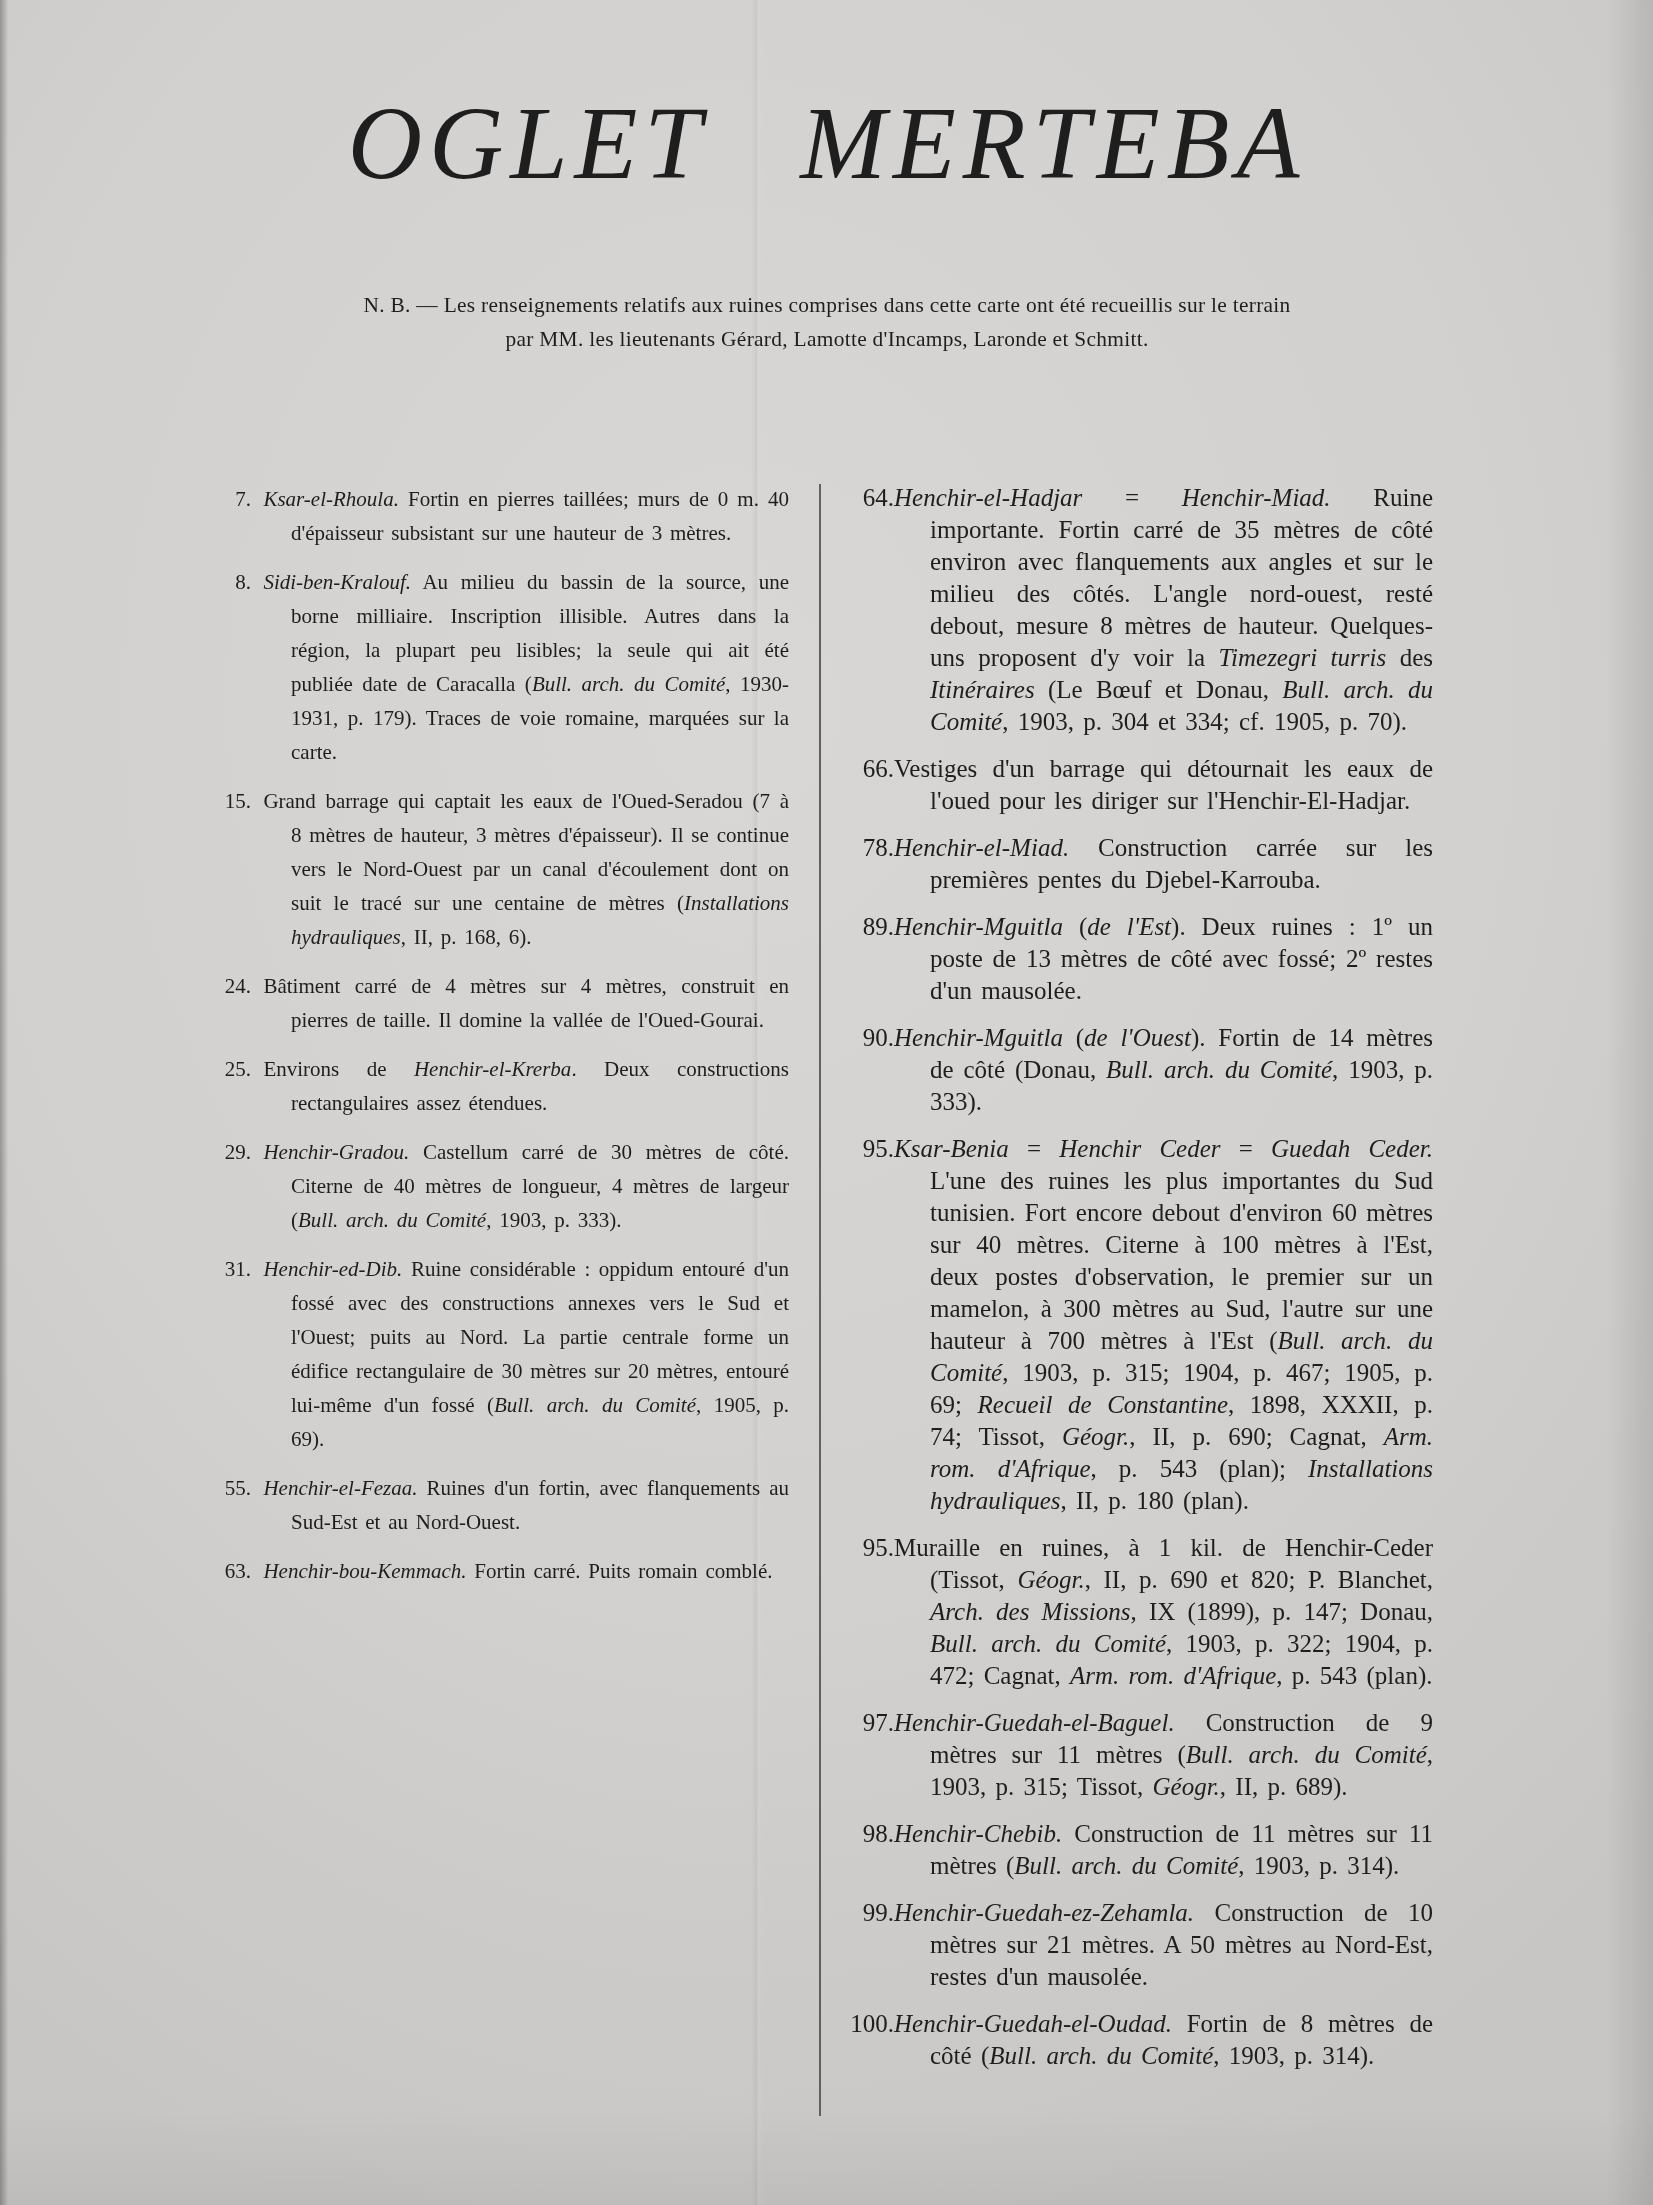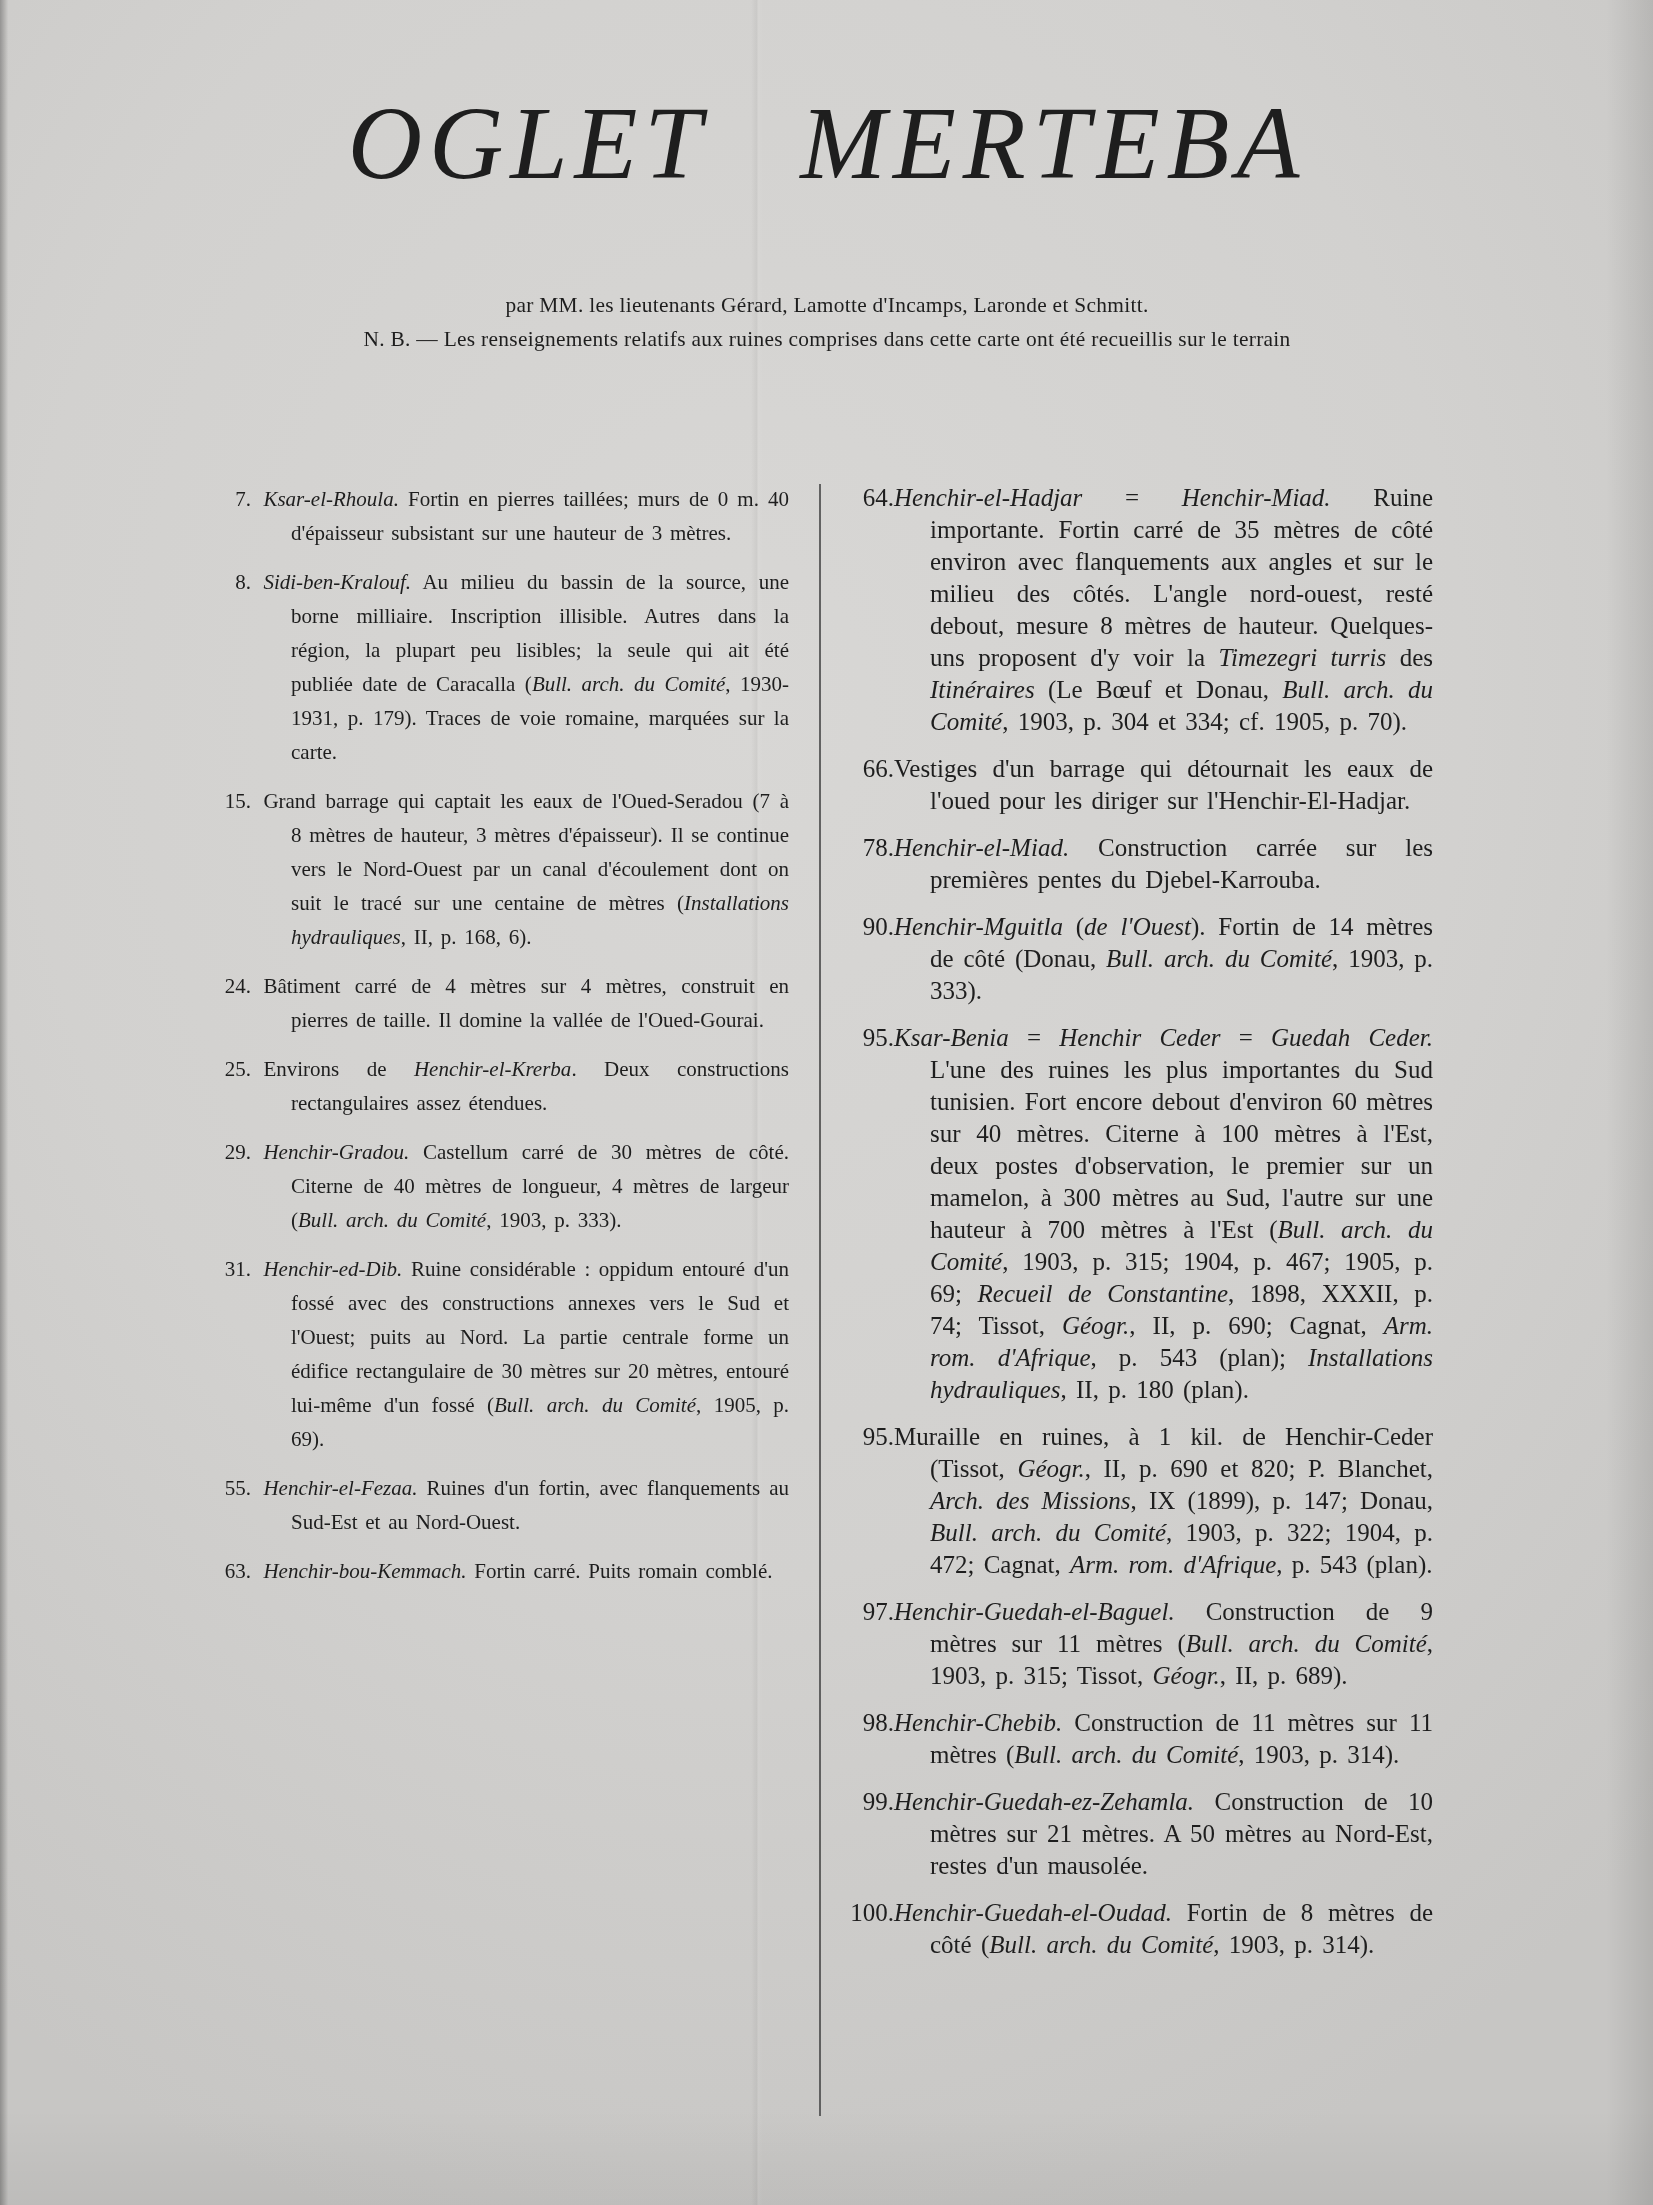--- a/index.html
+++ b/index.html
@@ -54,41 +54,42 @@
 </style>
 <title>OGLET MERTEBA</title></head>
 <body>
 
 <div class="sheet">
   <div class="crease"></div>
 
   <h1 class="title">OGLET MERTEBA</h1>
 
   <div class="note">
+    <div class="note-line">N. B. — Les renseignements relatifs aux ruines comprises dans cette carte ont été recueillis sur le terrain</div>
     <div class="note-line">par MM. les lieutenants Gérard, Lamotte d'Incamps, Laronde et Schmitt.</div>
-    <div class="note-line">N. B. — Les renseignements relatifs aux ruines comprises dans cette carte ont été recueillis sur le terrain</div>
   </div>
 
   <div class="divider"></div>
 
   <div class="col col-left" id="col-left">
       <p class="entry"><span class="num">7.</span><span class="it">Ksar-el-Rhoula.</span><span> Fortin en pierres taillées; murs de 0 m. 40 d'épaisseur subsistant sur une hauteur de 3 mètres.</span></p>
       <p class="entry"><span class="num">8.</span><span class="it">Sidi-ben-Kralouf.</span><span> Au milieu du bassin de la source, une borne milliaire. Inscription illisible. Autres dans la région, la plupart peu lisibles; la seule qui ait été publiée date de Caracalla (</span><span class="it">Bull. arch. du Comité</span><span>, 1930-1931, p. 179). Traces de voie romaine, marquées sur la carte.</span></p>
       <p class="entry"><span class="num">15.</span><span>Grand barrage qui captait les eaux de l'Oued-Seradou (7 à 8 mètres de hauteur, 3 mètres d'épaisseur). Il se continue vers le Nord-Ouest par un canal d'écoulement dont on suit le tracé sur une centaine de mètres (</span><span class="it">Installations hydrauliques</span><span>, II, p. 168, 6).</span></p>
       <p class="entry"><span class="num">24.</span><span>Bâtiment carré de 4 mètres sur 4 mètres, construit en pierres de taille. Il domine la vallée de l'Oued-Gourai.</span></p>
       <p class="entry"><span class="num">25.</span><span>Environs de </span><span class="it">Henchir-el-Krerba</span><span>. Deux constructions rectangulaires assez étendues.</span></p>
       <p class="entry"><span class="num">29.</span><span class="it">Henchir-Gradou.</span><span> Castellum carré de 30 mètres de côté. Citerne de 40 mètres de longueur, 4 mètres de largeur (</span><span class="it">Bull. arch. du Comité</span><span>, 1903, p. 333).</span></p>
       <p class="entry"><span class="num">31.</span><span class="it">Henchir-ed-Dib.</span><span> Ruine considérable : oppidum entouré d'un fossé avec des constructions annexes vers le Sud et l'Ouest; puits au Nord. La partie centrale forme un édifice rectangulaire de 30 mètres sur 20 mètres, entouré lui-même d'un fossé (</span><span class="it">Bull. arch. du Comité</span><span>, 1905, p. 69).</span></p>
       <p class="entry"><span class="num">55.</span><span class="it">Henchir-el-Fezaa.</span><span> Ruines d'un fortin, avec flanquements au Sud-Est et au Nord-Ouest.</span></p>
       <p class="entry"><span class="num">63.</span><span class="it">Henchir-bou-Kemmach.</span><span> Fortin carré. Puits romain comblé.</span></p>
     </div>
   <div class="col col-right" id="col-right">
       <p class="entry"><span class="num">64.</span><span class="it">Henchir-el-Hadjar</span><span> = </span><span class="it">Henchir-Miad.</span><span> Ruine importante. Fortin carré de 35 mètres de côté environ avec flanquements aux angles et sur le milieu des côtés. L'angle nord-ouest, resté debout, mesure 8 mètres de hauteur. Quelques-uns proposent d'y voir la </span><span class="it">Timezegri turris</span><span> des </span><span class="it">Itinéraires</span><span> (Le Bœuf et Donau, </span><span class="it">Bull. arch. du Comité</span><span>, 1903, p. 304 et 334; cf. 1905, p. 70).</span></p>
       <p class="entry"><span class="num">66.</span><span>Vestiges d'un barrage qui détournait les eaux de l'oued pour les diriger sur l'Henchir-El-Hadjar.</span></p>
       <p class="entry"><span class="num">78.</span><span class="it">Henchir-el-Miad.</span><span> Construction carrée sur les premières pentes du Djebel-Karrouba.</span></p>
+      <p class="entry"><span class="num">89.</span><span class="it">Henchir-Mguitla</span><span> (</span><span class="it">de l'Est</span><span>). Deux ruines : 1º un poste de 13 mètres de côté avec fossé; 2º restes d'un mausolée.</span></p>
       <p class="entry"><span class="num">90.</span><span class="it">Henchir-Mguitla</span><span> (</span><span class="it">de l'Ouest</span><span>). Fortin de 14 mètres de côté (Donau, </span><span class="it">Bull. arch. du Comité</span><span>, 1903, p. 333).</span></p>
       <p class="entry"><span class="num">95.</span><span class="it">Ksar-Benia</span><span> = </span><span class="it">Henchir Ceder</span><span> = </span><span class="it">Guedah Ceder.</span><span> L'une des ruines les plus importantes du Sud tunisien. Fort encore debout d'environ 60 mètres sur 40 mètres. Citerne à 100 mètres à l'Est, deux postes d'observation, le premier sur un mamelon, à 300 mètres au Sud, l'autre sur une hauteur à 700 mètres à l'Est (</span><span class="it">Bull. arch. du Comité</span><span>, 1903, p. 315; 1904, p. 467; 1905, p. 69; </span><span class="it">Recueil de Constantine</span><span>, 1898, XXXII, p. 74; Tissot, </span><span class="it">Géogr.</span><span>, II, p. 690; Cagnat, </span><span class="it">Arm. rom. d'Afrique</span><span>, p. 543 (plan); </span><span class="it">Installations hydrauliques</span><span>, II, p. 180 (plan).</span></p>
       <p class="entry"><span class="num">95.</span><span>Muraille en ruines, à 1 kil. de Henchir-Ceder (Tissot, </span><span class="it">Géogr.</span><span>, II, p. 690 et 820; P. Blanchet, </span><span class="it">Arch. des Missions</span><span>, IX (1899), p. 147; Donau, </span><span class="it">Bull. arch. du Comité</span><span>, 1903, p. 322; 1904, p. 472; Cagnat, </span><span class="it">Arm. rom. d'Afrique</span><span>, p. 543 (plan).</span></p>
       <p class="entry"><span class="num">97.</span><span class="it">Henchir-Guedah-el-Baguel.</span><span> Construction de 9 mètres sur 11 mètres (</span><span class="it">Bull. arch. du Comité</span><span>, 1903, p. 315; Tissot, </span><span class="it">Géogr.</span><span>, II, p. 689).</span></p>
       <p class="entry"><span class="num">98.</span><span class="it">Henchir-Chebib.</span><span> Construction de 11 mètres sur 11 mètres (</span><span class="it">Bull. arch. du Comité</span><span>, 1903, p. 314).</span></p>
       <p class="entry"><span class="num">99.</span><span class="it">Henchir-Guedah-ez-Zehamla.</span><span> Construction de 10 mètres sur 21 mètres. A 50 mètres au Nord-Est, restes d'un mausolée.</span></p>
       <p class="entry"><span class="num">100.</span><span class="it">Henchir-Guedah-el-Oudad.</span><span> Fortin de 8 mètres de côté (</span><span class="it">Bull. arch. du Comité</span><span>, 1903, p. 314).</span></p>
     </div>
 </div>
 

